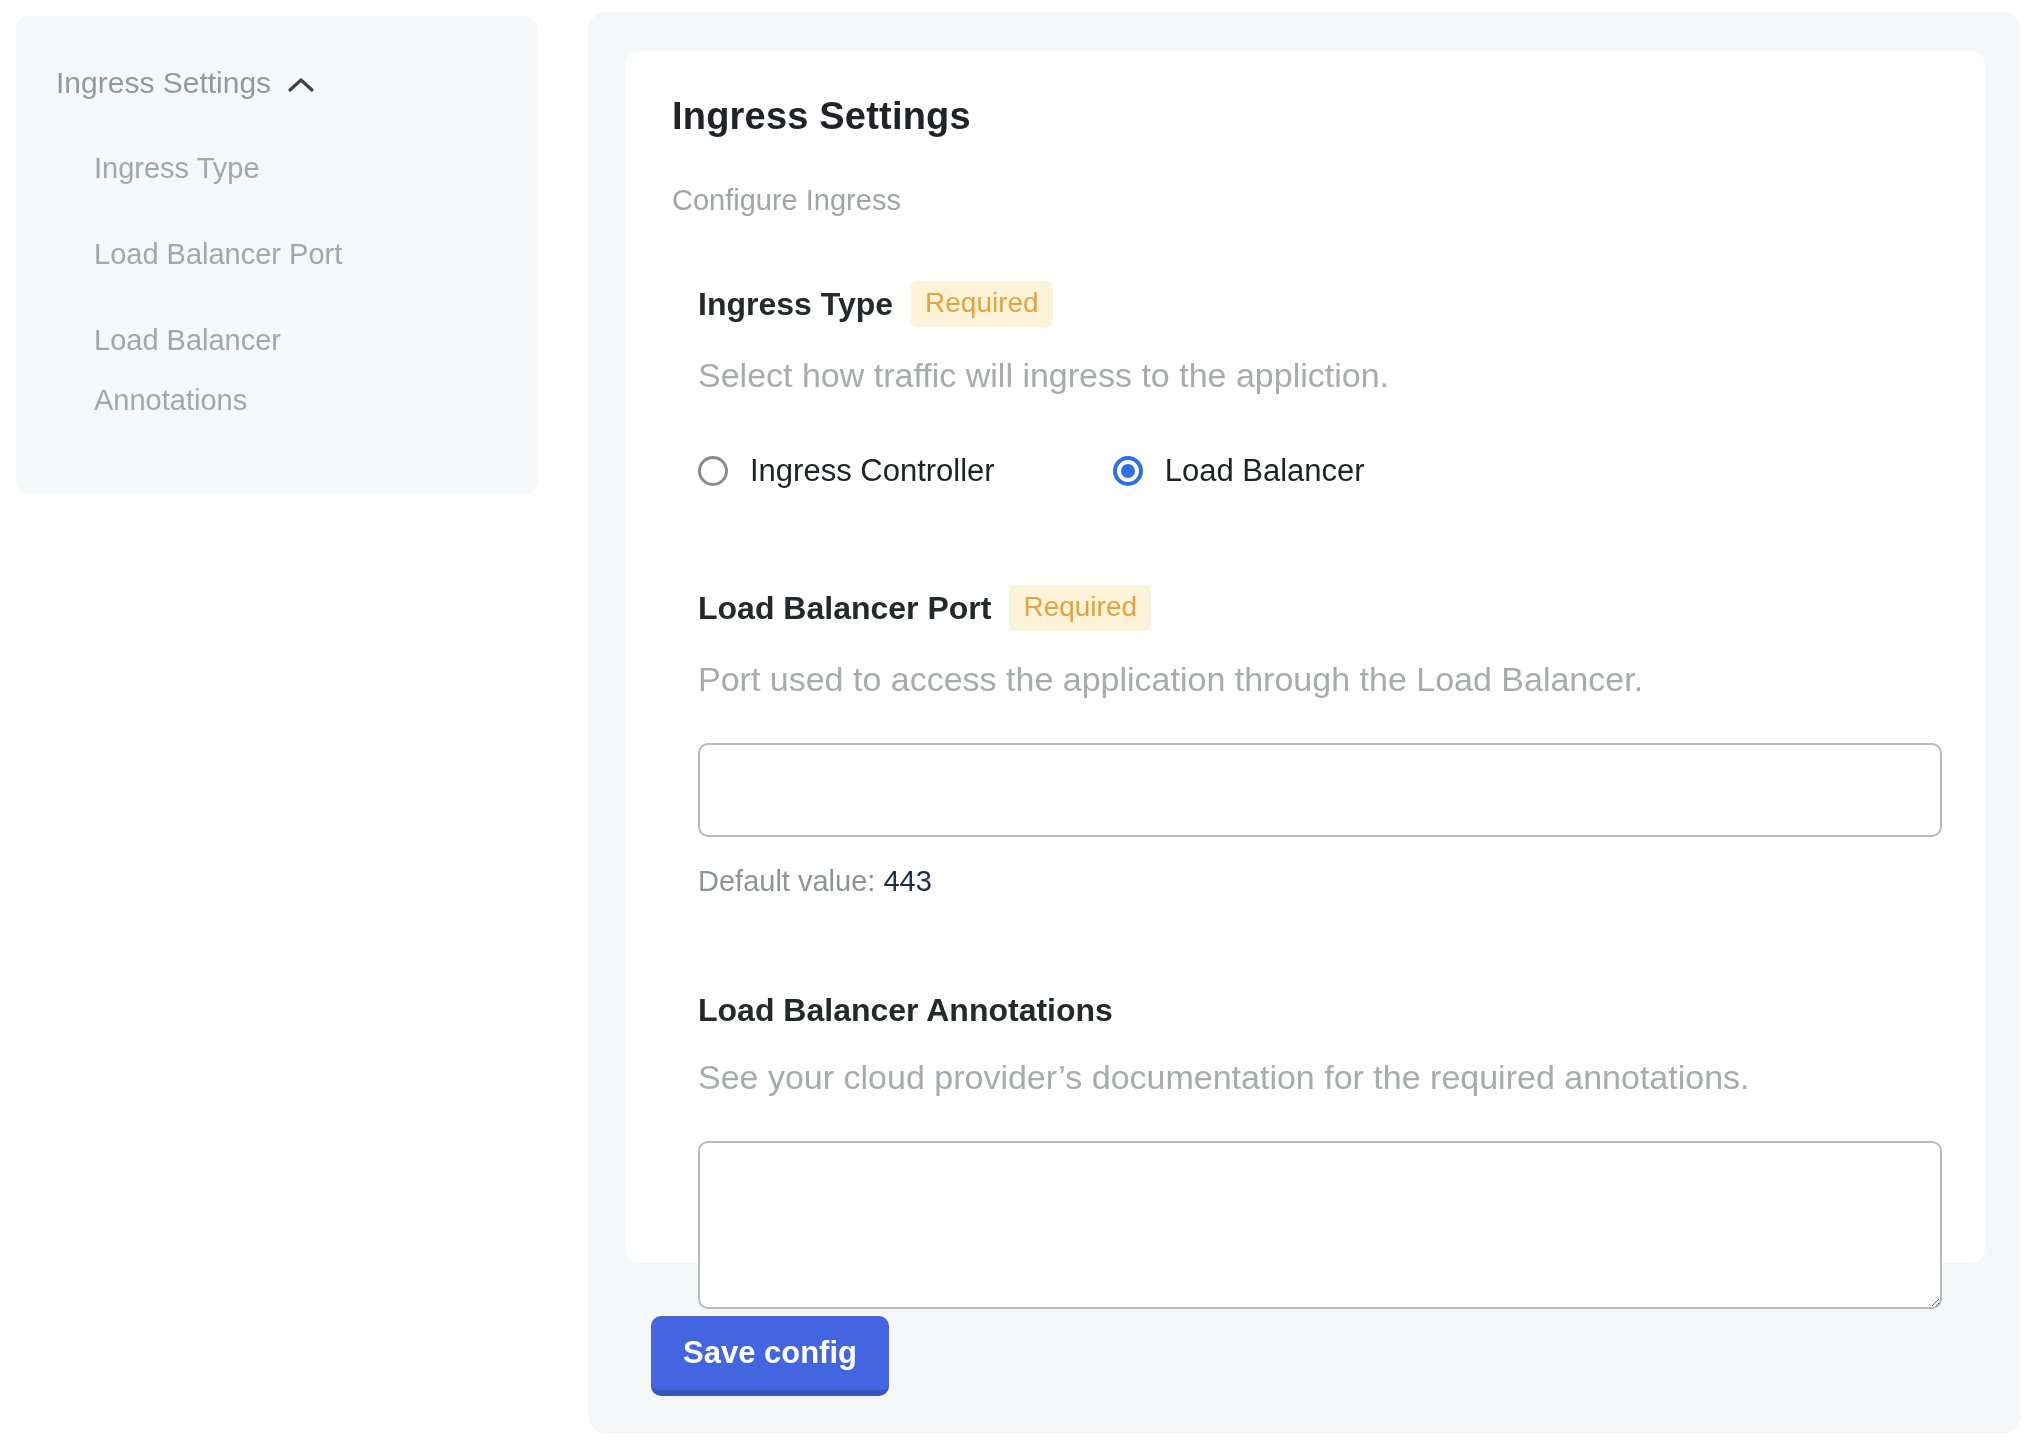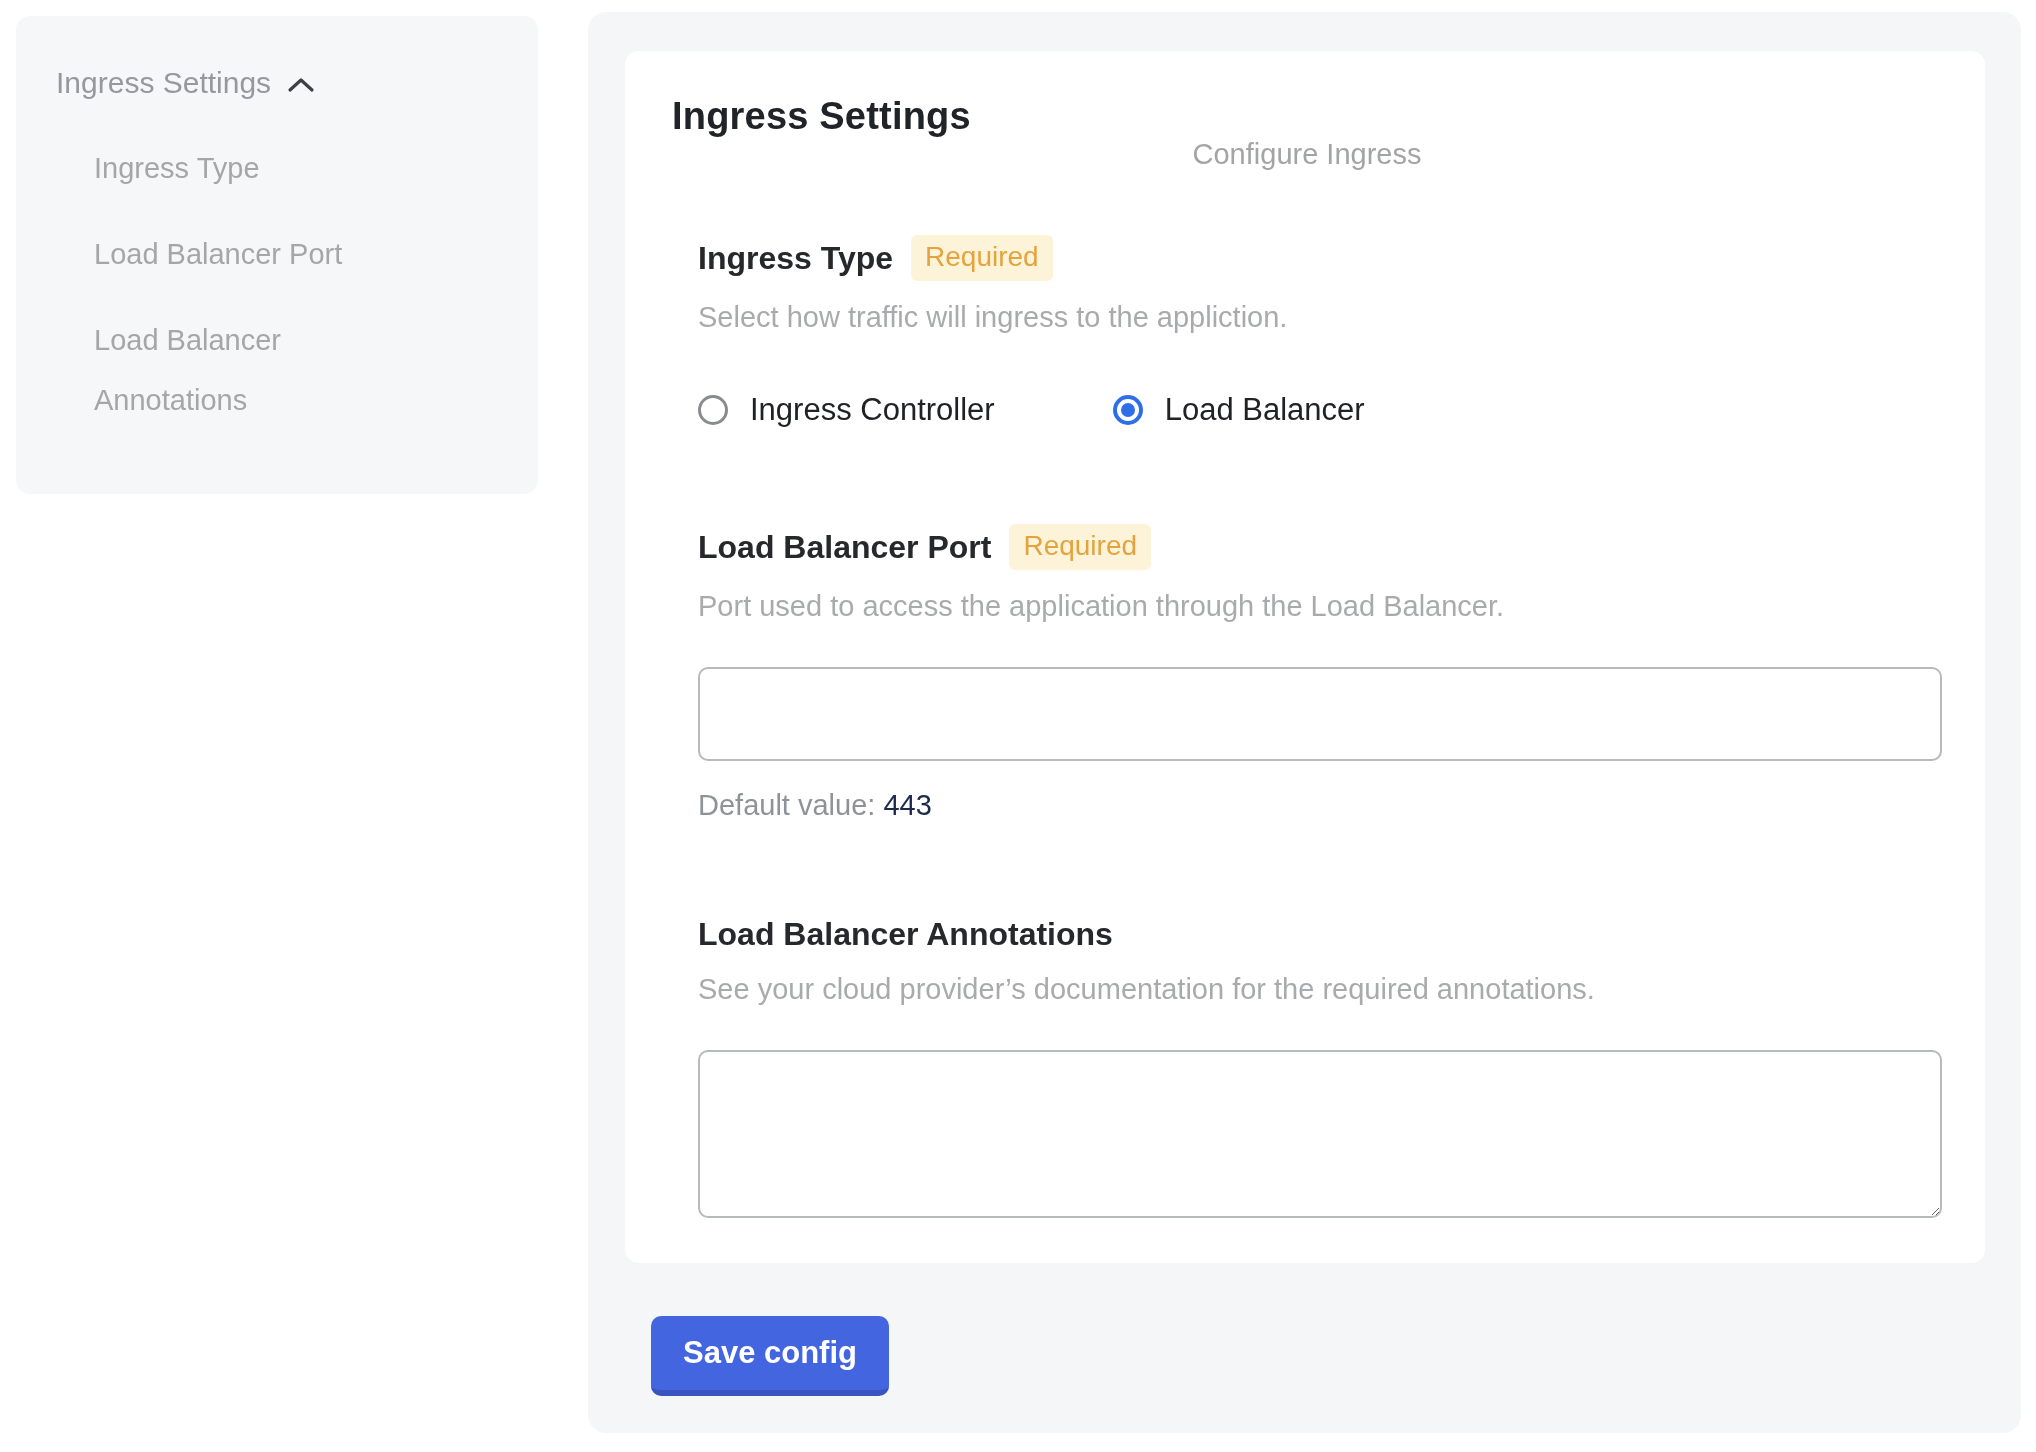--- a/index.html
+++ b/index.html
@@ -50,41 +50,42 @@
     height: 1212px;
     background: #ffffff;
     border-radius: 14px;
     padding: 44px 43px 40px 47px;
   }
   .card-title {
     font-size: 38px; font-weight: 700; color: #202327;
     letter-spacing: 0.2px;
   }
   .card-subtitle {
-    font-size: 29px; color: #a3a4a6; text-align: center;
+    margin-top: 46px;
+    font-size: 29px; color: #a3a4a6;
   }
 
   .section { margin-left: 26px; }
   .section-1 { margin-top: 64px; }
   .section-2 { margin-top: 96px; }
   .section-3 { margin-top: 94px; }
 
   .section-heading { display: flex; align-items: center; gap: 18px; }
   .section-label {
     font-size: 32px; font-weight: 600; color: #26282c;
   }
   .required-badge {
     background: #fcf3d8; color: #e5a33d;
     font-size: 28px; padding: 6px 14px 8px;
     border-radius: 6px;
     text-align: right;
   }
   .section-desc {
-    margin-top: 20px;
-    font-size: 29px; color: #a9aaac;
+    margin-top: 29px;
+    font-size: 34px; color: #a9aaac;
   }
 
   
   .radio-row {
     margin-top: 58px;
     display: flex; align-items: center; gap: 118px;
   }
   .radio-option { display: flex; align-items: center; gap: 22px; cursor: pointer; }
   .radio-circle {
     width: 30px; height: 30px; border-radius: 50%;

